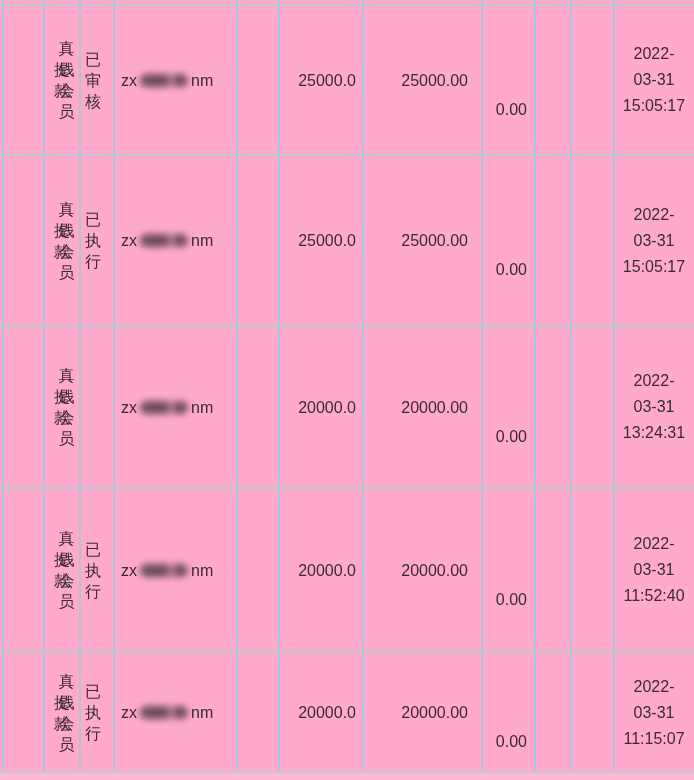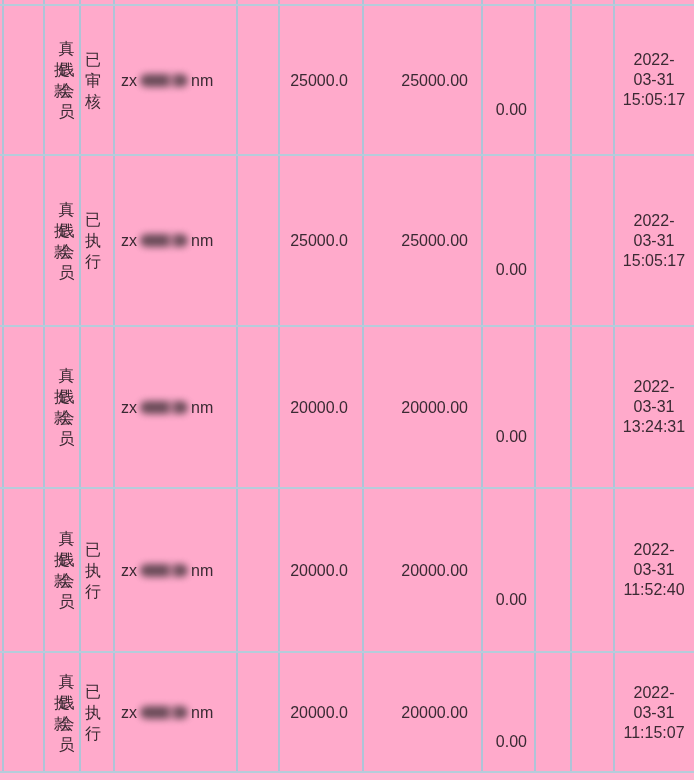--- a/index.html
+++ b/index.html
@@ -89,39 +89,39 @@
     word-break: break-all;
   }
   .c-user {
     left: 114px; width: 113px;
     justify-content: flex-start;
     padding-left: 7px;
   }
   .c-amt1 {
     left: 279px; width: 84px;
     justify-content: flex-end;
-    padding-right: 15px;
+    padding-right: 7px;
   }
   .c-amt2 {
     left: 363px; width: 130px;
     justify-content: flex-end;
     padding-right: 25px;
   }
   .c-fee {
     left: 482px; width: 53px;
     justify-content: flex-end;
     padding-right: 8px;
     margin-top: 29px;
   }
   .c-date {
     left: 614px; width: 80px;
     justify-content: center;
     text-align: center;
     white-space: pre-line;
-    line-height: 20px;
+    line-height: 26px;
   }
   
   .blur-blob {
     display: inline-block;
     width: 48px;
     height: 13px;
     margin: 0 3px;
     border-radius: 7px;
     background: linear-gradient(90deg,
       #4a3740 0%, #4a3740 58%,

